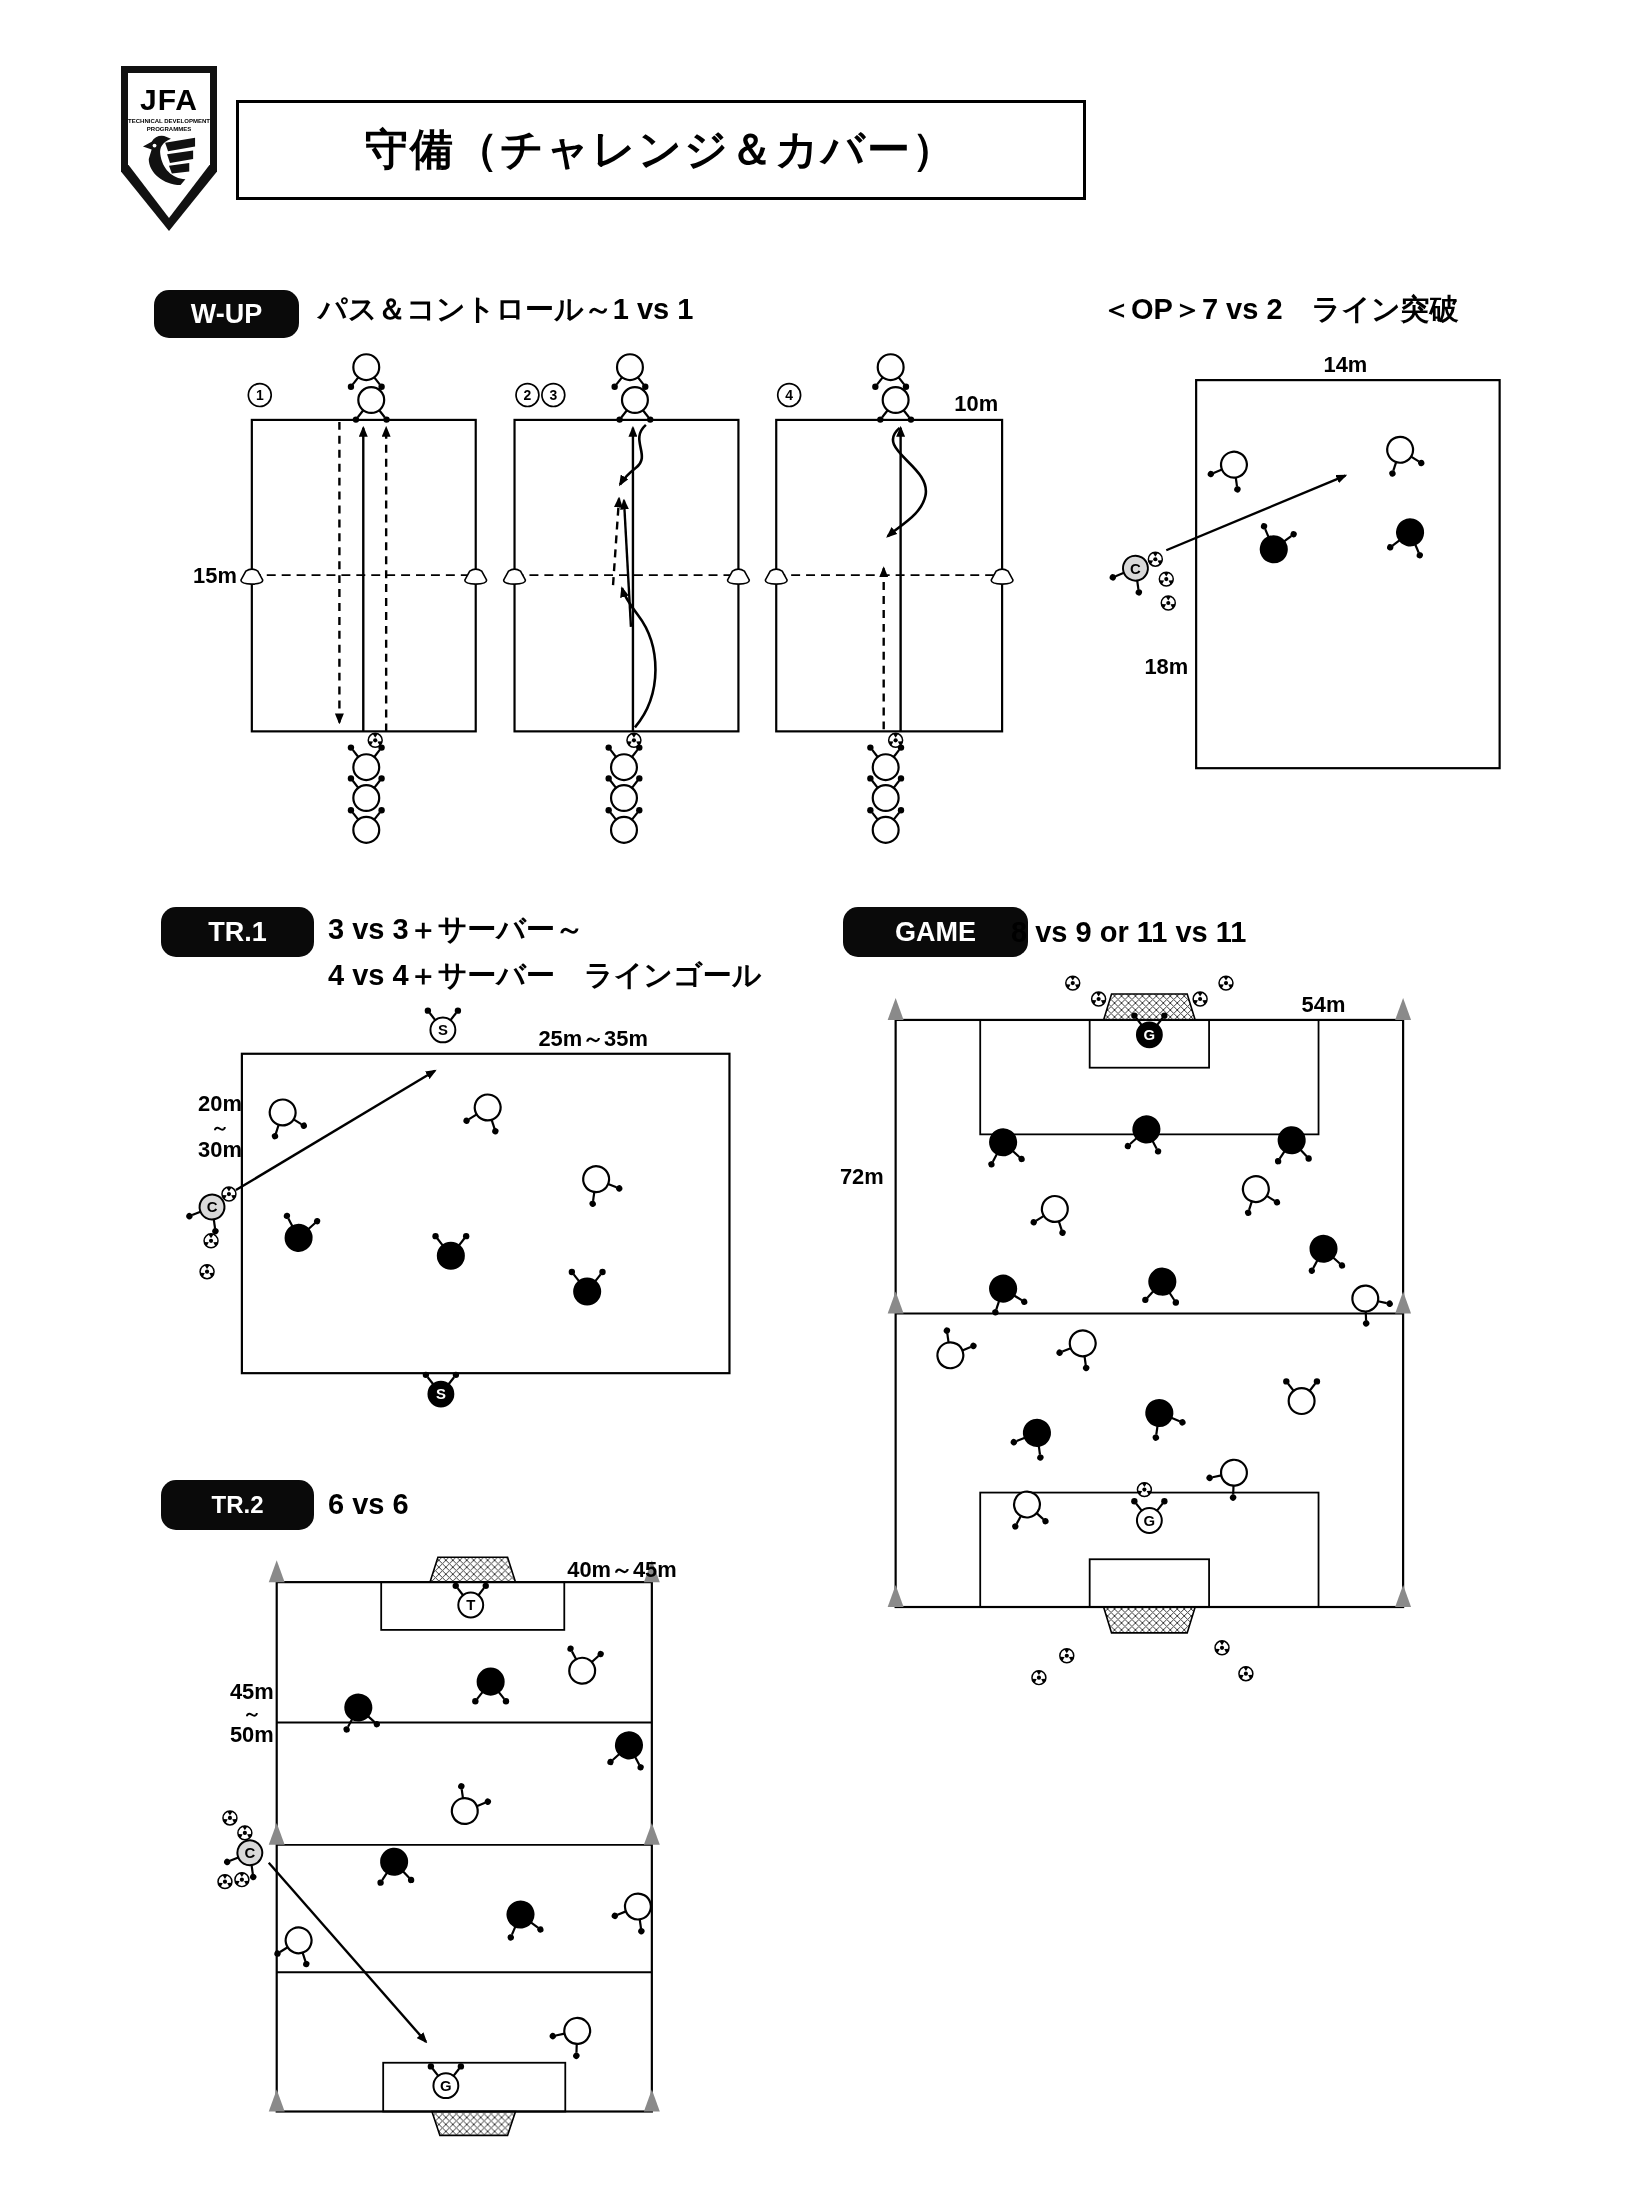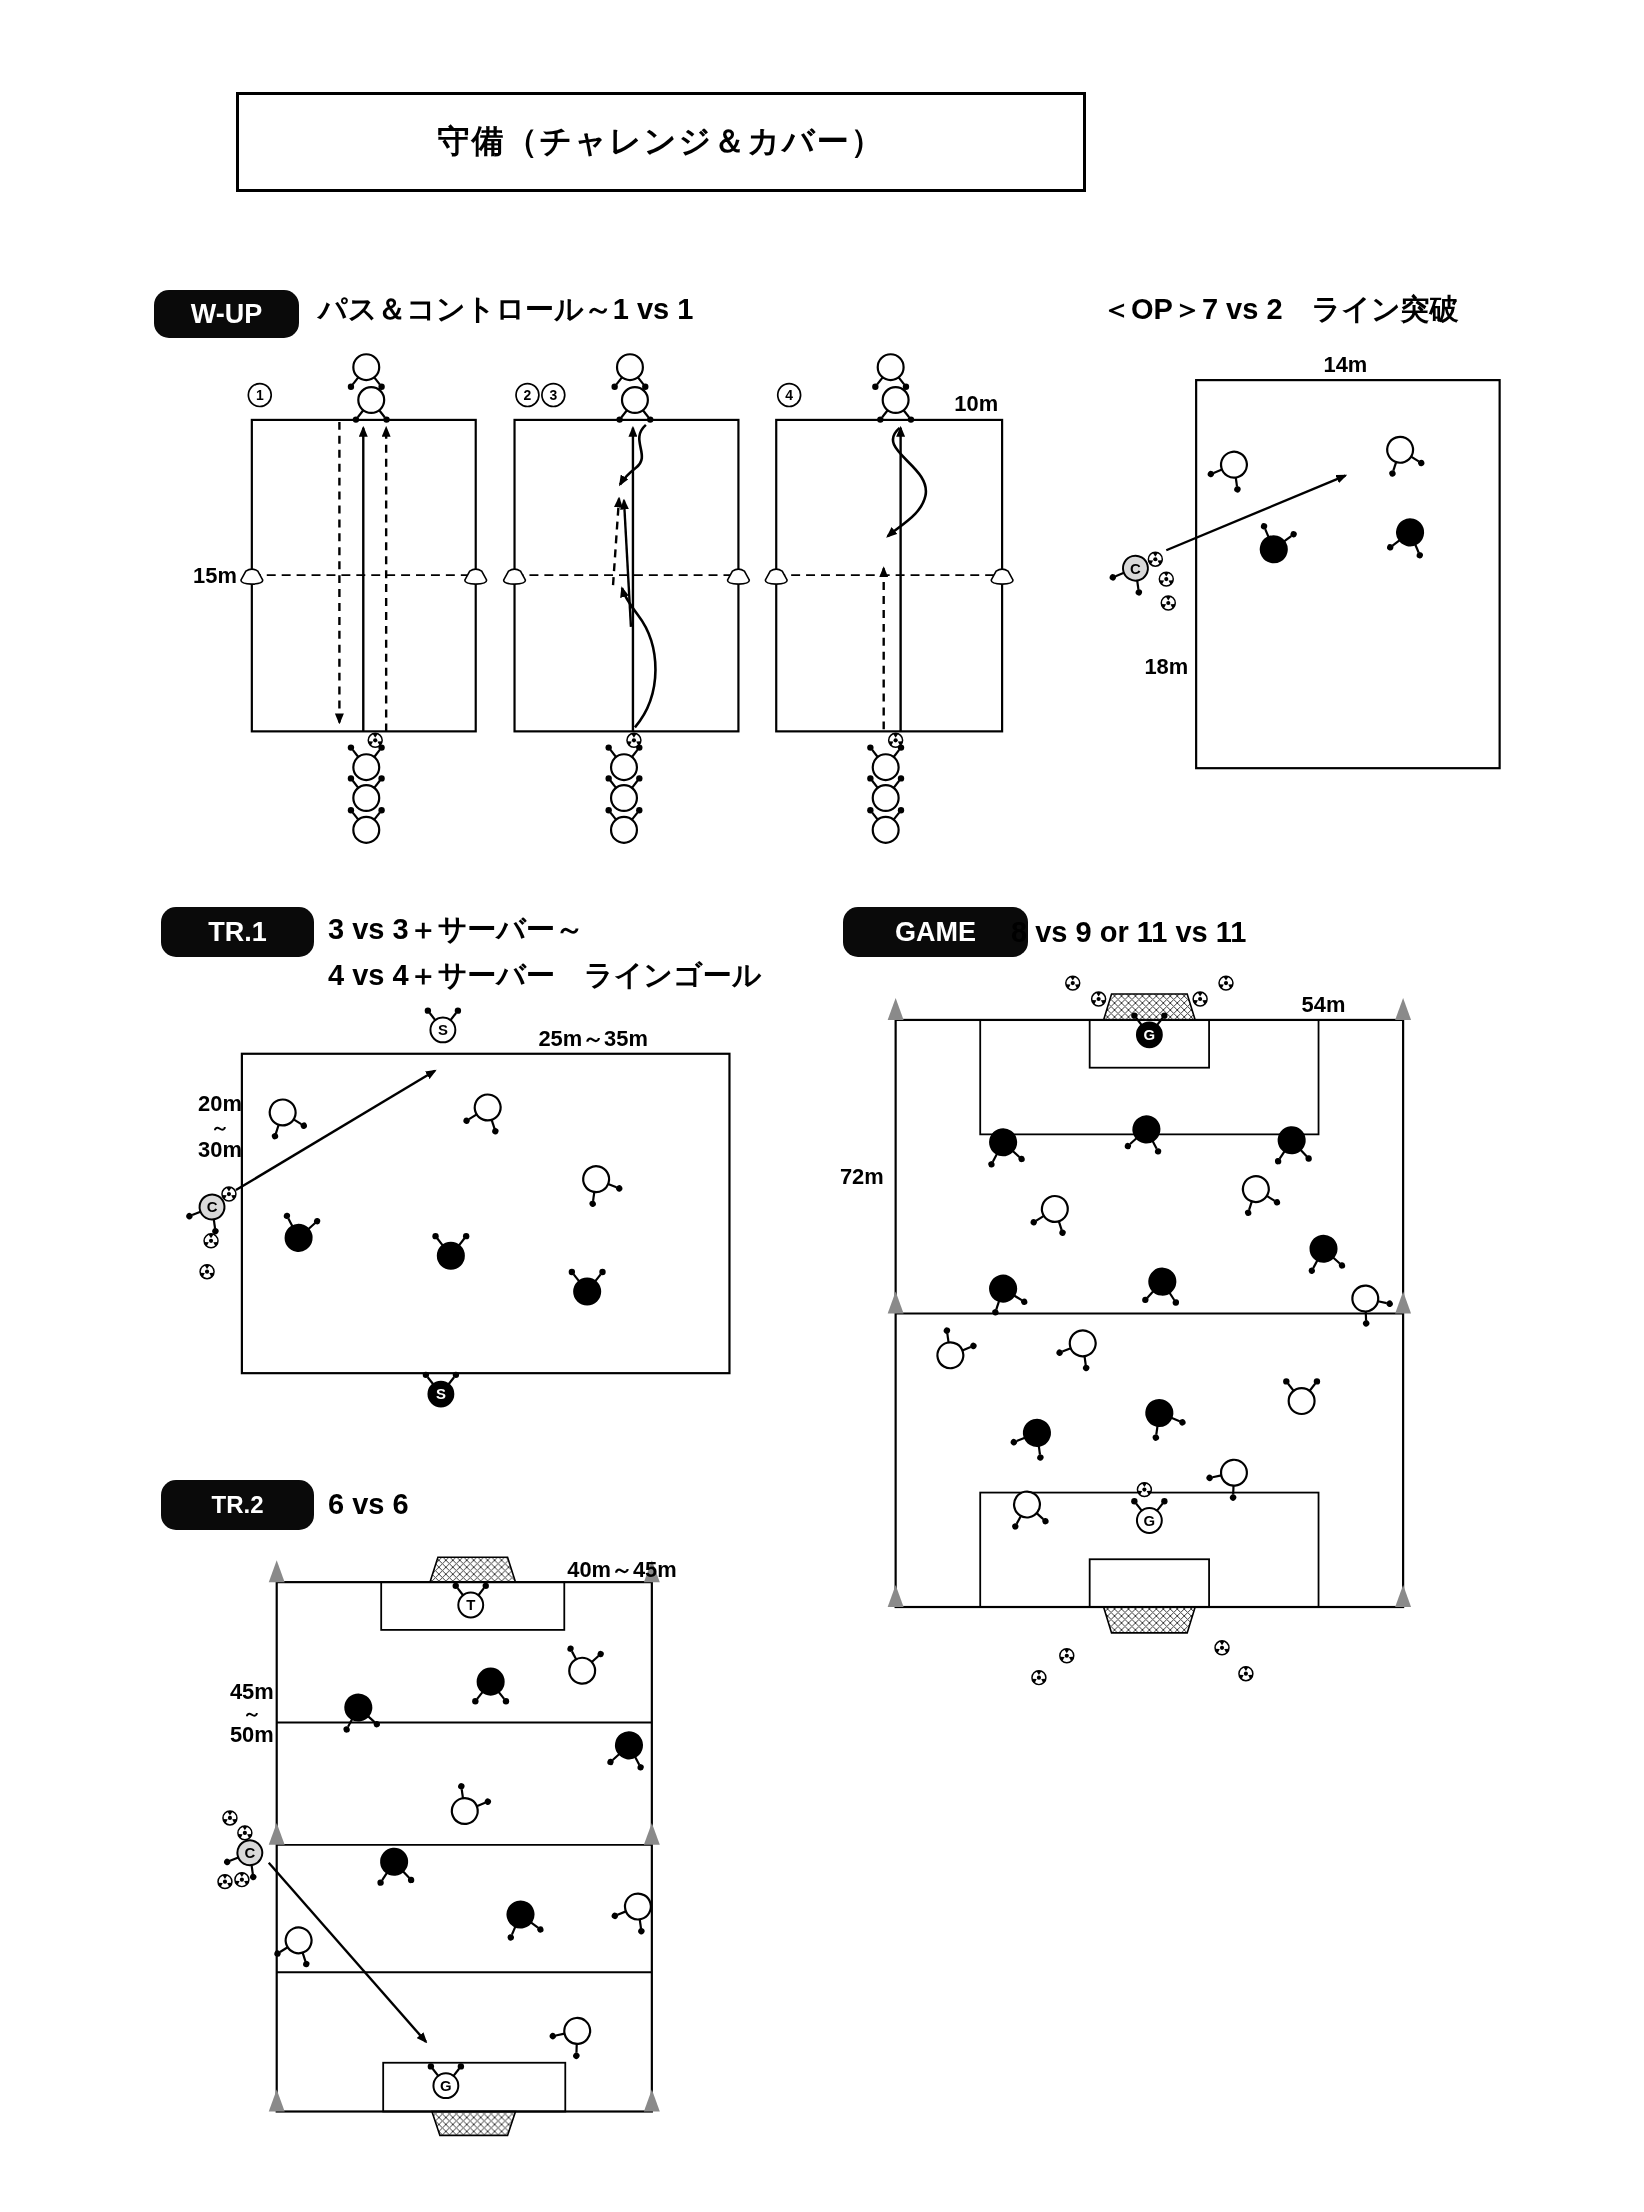--- a/index.html
+++ b/index.html
@@ -9,23 +9,23 @@
   #scene{position:absolute;left:0;top:0;}
   
   .logo-shield-outer{left:121px;top:66px;width:96px;height:165px;background:#111;
      clip-path:polygon(0 0,100% 0,100% 64%,50% 100%,0 64%);}
   .logo-shield-inner{position:absolute;left:7px;top:7px;width:82px;height:145px;background:#fff;
      clip-path:polygon(0 0,100% 0,100% 63%,50% 100%,0 63%);
      display:flex;flex-direction:column;align-items:center;}
   .logo-acronym{font-weight:bold;font-size:30px;letter-spacing:1px;margin-top:12px;line-height:1;}
   .logo-sub{font-weight:bold;font-size:6px;text-align:center;line-height:1.25;margin-top:3px;letter-spacing:0;}
   .logo-bird{margin-top:1px;}
-  .title-box{left:236px;top:92px;width:844px;height:94px;border:3px solid #000;
+  .title-box{left:236px;top:100px;width:844px;height:94px;border:3px solid #000;
      display:flex;align-items:center;justify-content:center;
-     font-size:32px;font-weight:bold;letter-spacing:2px;}
+     font-size:43px;font-weight:bold;letter-spacing:2px;}
   
   .badge{background:#0a0a0a;color:#fff;font-weight:bold;border-radius:15px;
      display:flex;align-items:center;justify-content:center;}
   .badge-wup{left:154px;top:290px;width:145px;height:48px;font-size:27px;}
   .badge-tr1{left:161px;top:907px;width:153px;height:50px;font-size:27px;}
   .badge-game{left:843px;top:907px;width:185px;height:50px;font-size:27px;}
   .badge-tr2{left:161px;top:1480px;width:153px;height:50px;font-size:24px;}
   .heading{font-weight:bold;font-size:29px;white-space:nowrap;line-height:1.2;}
   .h-wup{left:318px;top:292px;}
   .h-op{left:1102px;top:292px;}
@@ -722,20 +722,36 @@
       <circle cx="261" cy="397" r="11.5" fill="#fff" stroke="#000000" stroke-width="1.7"></circle>
       <text x="261" y="397" dy="0.36em" text-anchor="middle" font-size="14" font-weight="bold" fill="#000000" font-family="&quot;Liberation Sans&quot;, sans-serif">1</text>
       <circle cx="530" cy="397" r="11.5" fill="#fff" stroke="#000000" stroke-width="1.7"></circle>
       <text x="530" y="397" dy="0.36em" text-anchor="middle" font-size="14" font-weight="bold" fill="#000000" font-family="&quot;Liberation Sans&quot;, sans-serif">2</text>
       <circle cx="556" cy="397" r="11.5" fill="#fff" stroke="#000000" stroke-width="1.7"></circle>
       <text x="556" y="397" dy="0.36em" text-anchor="middle" font-size="14" font-weight="bold" fill="#000000" font-family="&quot;Liberation Sans&quot;, sans-serif">3</text>
       <circle cx="793" cy="397" r="11.5" fill="#fff" stroke="#000000" stroke-width="1.7"></circle>
       <text x="793" y="397" dy="0.36em" text-anchor="middle" font-size="14" font-weight="bold" fill="#000000" font-family="&quot;Liberation Sans&quot;, sans-serif">4</text>
     </svg>
 
+  <div class="abs logo-shield-outer">
+    <div class="logo-shield-inner">
+      <div class="logo-acronym">JFA</div>
+      <div class="logo-sub">TECHNICAL DEVELOPMENT</div>
+      <div class="logo-sub" style="margin-top:0;">PROGRAMMES</div>
+      <span class="logo-bird">
+        <svg width="58" height="54" viewBox="0 0 60 56">
+          <path d="M12,16 L3,13 L12,8 A13,13 0 0 1 25,2 L32,5 C23,9 20,14 21,21 C23,36 33,46 47,47 L42,53 C24,53 9,40 9,26 Z" fill="#111"></path>
+          <circle cx="15" cy="12" r="2" fill="#fff"></circle>
+          <path d="M26,9  L57,4  L57,13 L29,18 Z" fill="#111"></path>
+          <path d="M28,21 L55,17 L55,26 L31,30 Z" fill="#111"></path>
+          <path d="M30,33 L51,30 L51,39 L33,41 Z" fill="#111"></path>
+        </svg>
+      </span>
+    </div>
+  </div>
 
   <div class="abs title-box">
     <span>守備（チャレンジ＆カバー）</span>
   </div>
 
   <div class="abs badge badge-wup">
     <span>W-UP</span>
   </div>
   <div class="abs heading h-wup">パス＆コントロール～1 vs 1</div>
 

